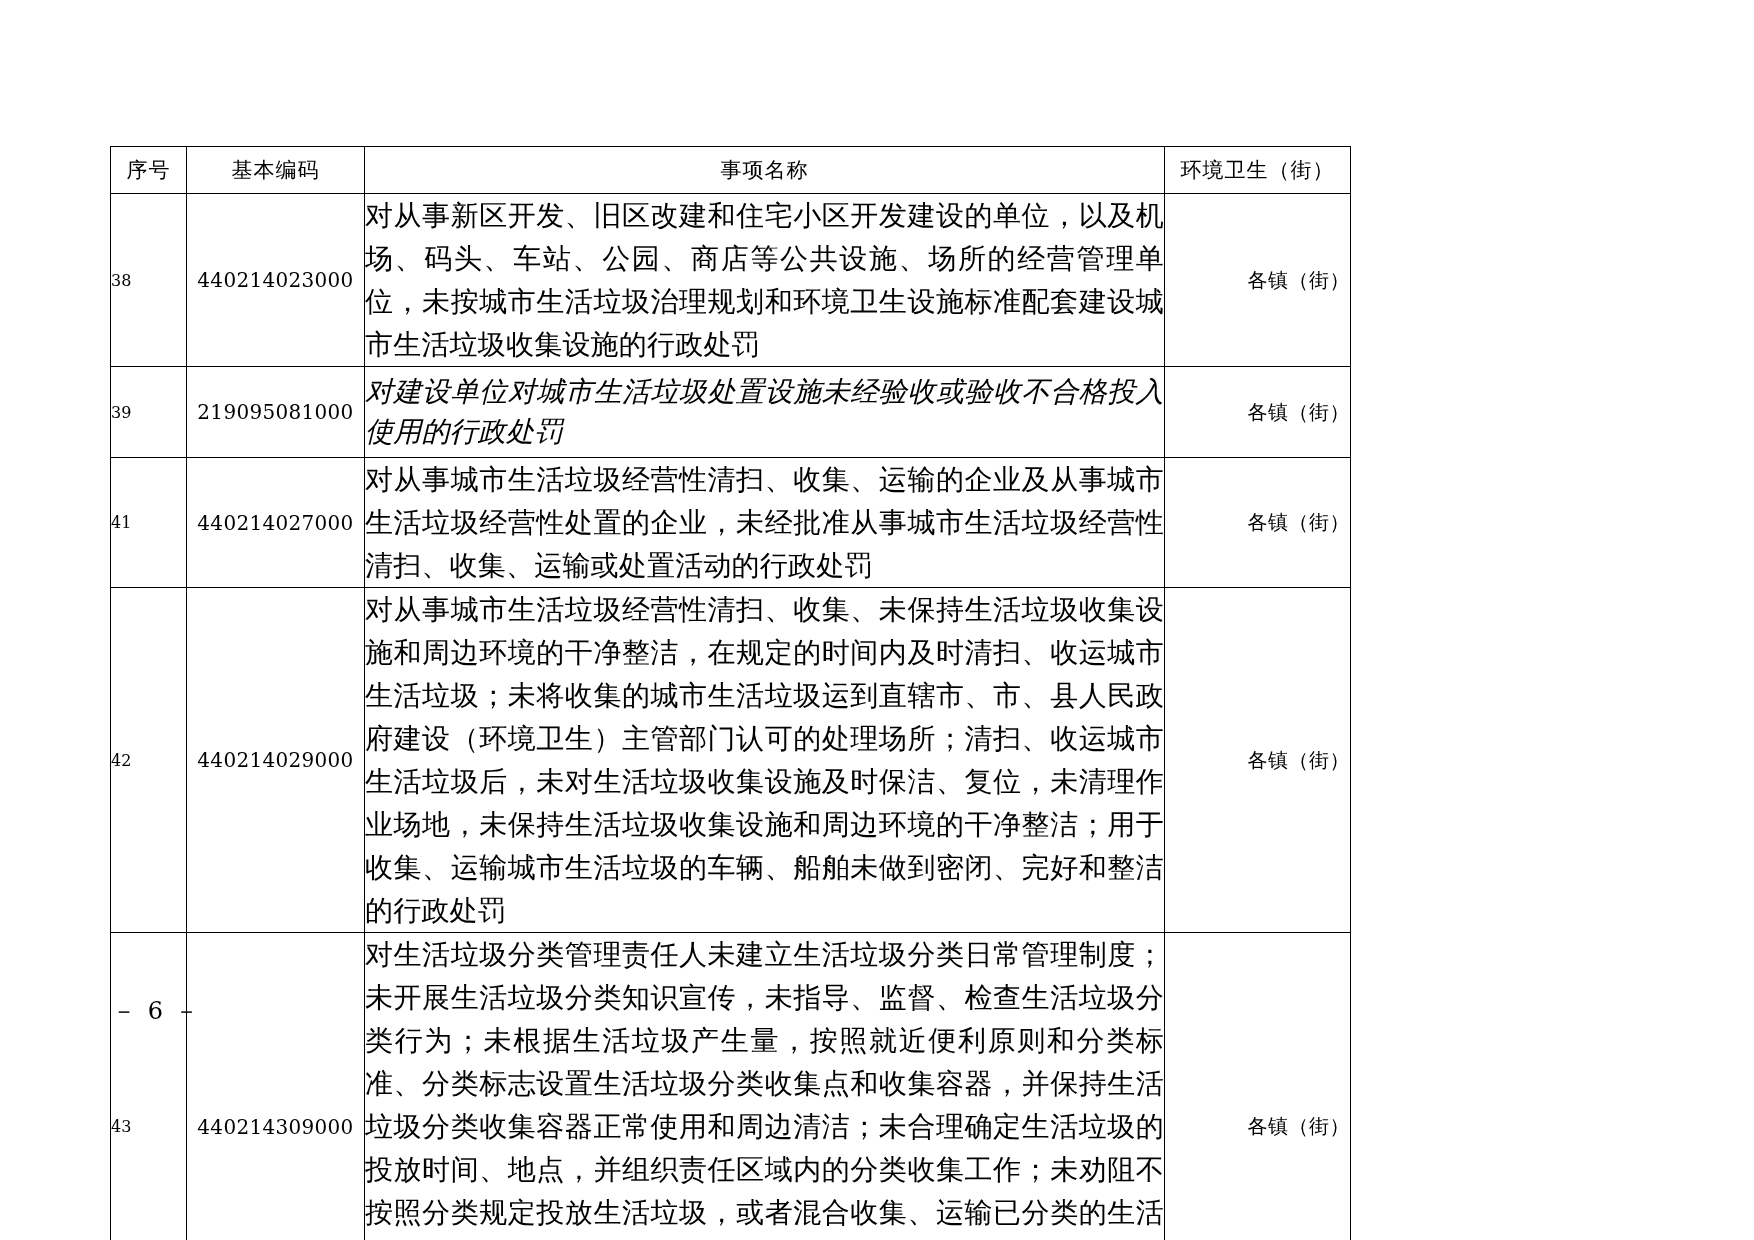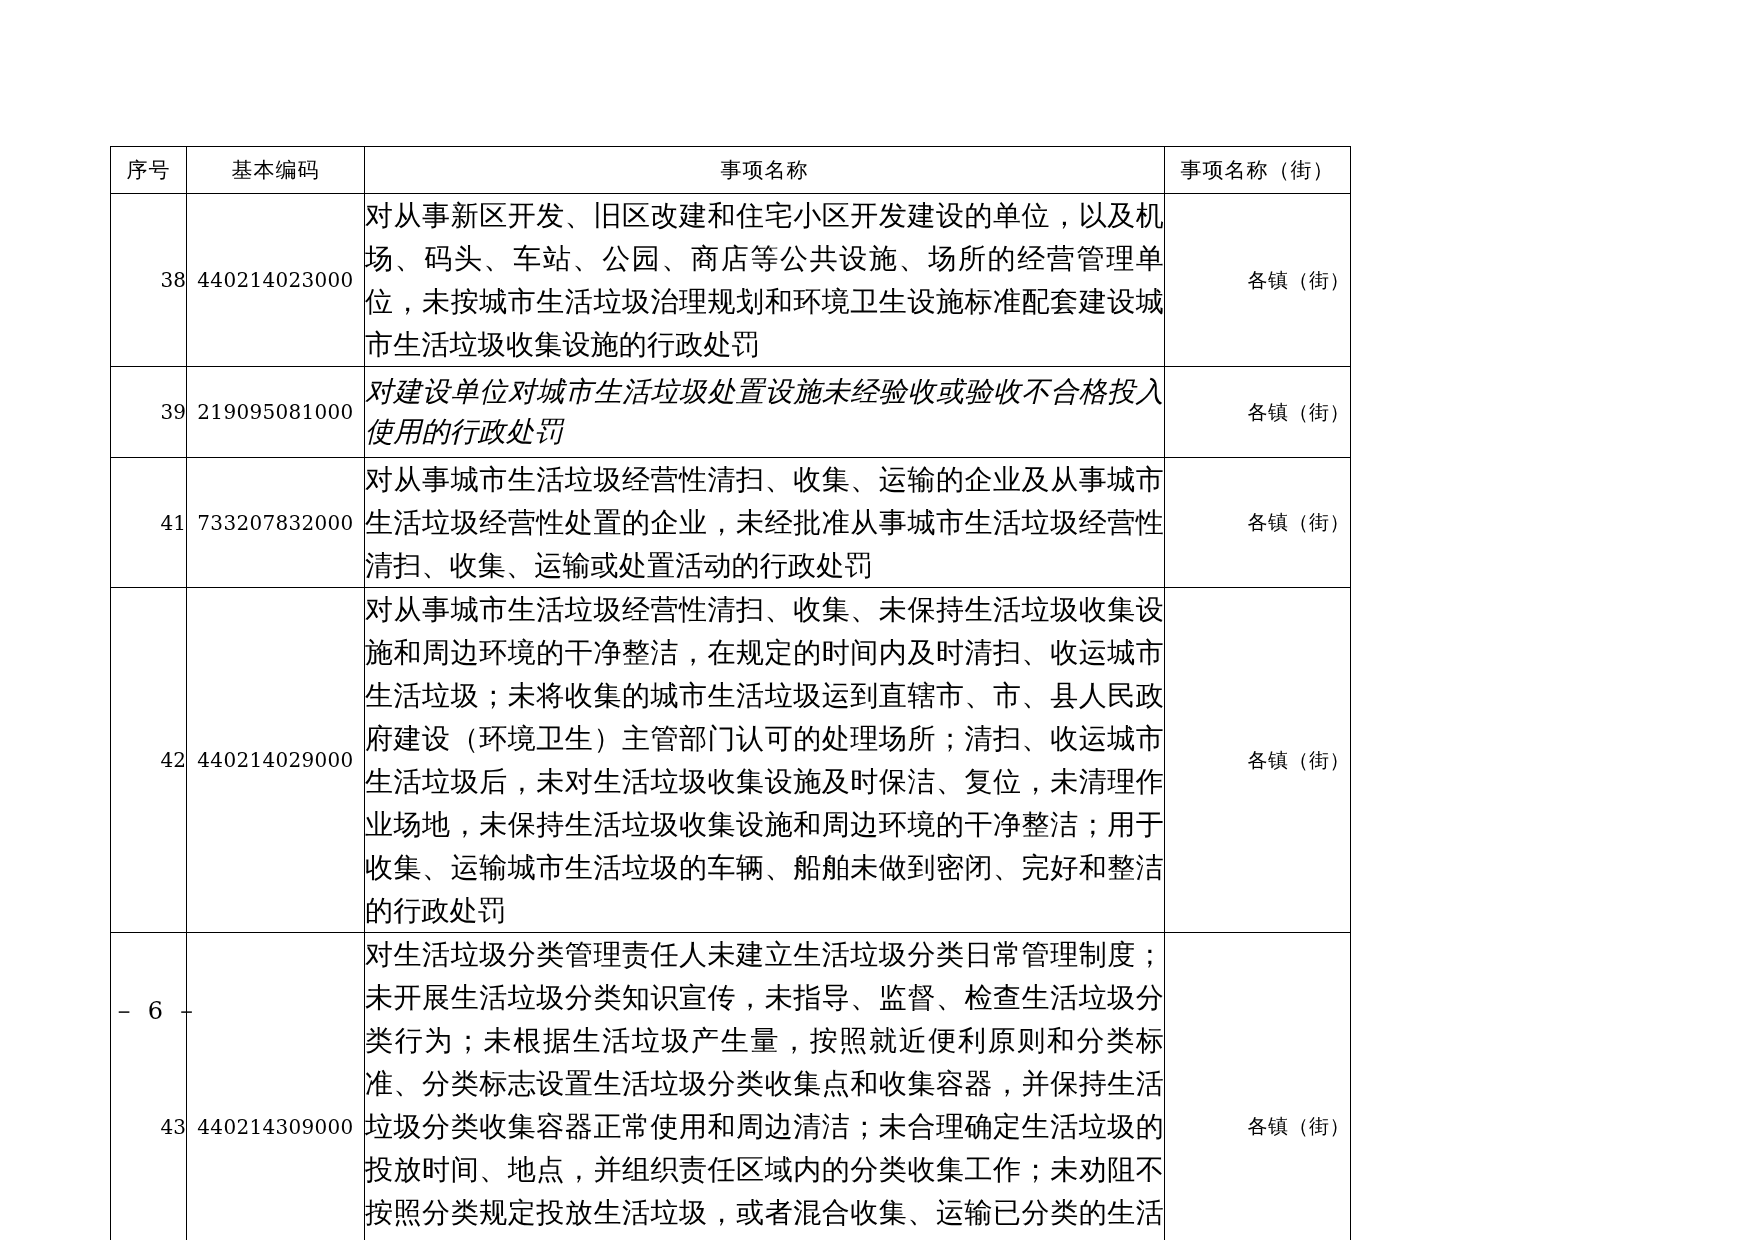--- a/index.html
+++ b/index.html
@@ -51,22 +51,22 @@
   .hdr td {
     text-align: center;
     font-family: "DejaVu Sans", "Liberation Sans", sans-serif;
     font-weight: bold;
     font-size: 21px;
     letter-spacing: 1px;
     height: 46px;
     line-height: 46px;
   }
   .cell-seq {
-    text-align: right;
-    font-size: 20px;
+    text-align: left;
+    font-size: 16px;
     font-family: "DejaVu Serif", "Liberation Serif", serif;
   }
   .cell-code {
     text-align: center;
     font-size: 20px;
     letter-spacing: 0.3px;
     font-family: "DejaVu Serif", "Liberation Serif", serif;
     margin-left: 40px;
   }
   .cell-town {
@@ -108,41 +108,41 @@
         <col class="c-seq">
         <col class="c-code">
         <col class="c-name">
         <col class="c-town">
       </colgroup>
       <tbody>
         <tr class="hdr">
           <td>序号</td>
           <td>基本编码</td>
           <td>事项名称</td>
-          <td>事项名称（街）</td>
+          <td>环境卫生（街）</td>
         </tr>
 
         <tr>
           <td class="cell-seq">38</td>
           <td class="cell-code">440214023000</td>
           <td class="cell-name">对从事新区开发、旧区改建和住宅小区开发建设的单位，以及机场、码头、车站、公园、商店等公共设施、场所的经营管理单位，未按城市生活垃圾治理规划和环境卫生设施标准配套建设城市生活垃圾收集设施的行政处罚</td>
           <td class="cell-town">各镇（街）</td>
         </tr>
 
         <tr>
           <td class="cell-seq">39</td>
           <td class="cell-code">219095081000</td>
           <td class="cell-name single">对建设单位对城市生活垃圾处置设施未经验收或验收不合格投入使用的行政处罚</td>
           <td class="cell-town">各镇（街）</td>
         </tr>
 
 
         <tr>
           <td class="cell-seq">41</td>
-          <td class="cell-code">733207832000</td>
+          <td class="cell-code">440214027000</td>
           <td class="cell-name">对从事城市生活垃圾经营性清扫、收集、运输的企业及从事城市生活垃圾经营性处置的企业，未经批准从事城市生活垃圾经营性清扫、收集、运输或处置活动的行政处罚</td>
           <td class="cell-town">各镇（街）</td>
         </tr>
 
         <tr>
           <td class="cell-seq">42</td>
           <td class="cell-code">440214029000</td>
           <td class="cell-name">对从事城市生活垃圾经营性清扫、收集、未保持生活垃圾收集设施和周边环境的干净整洁，在规定的时间内及时清扫、收运城市生活垃圾；未将收集的城市生活垃圾运到直辖市、市、县人民政府建设（环境卫生）主管部门认可的处理场所；清扫、收运城市生活垃圾后，未对生活垃圾收集设施及时保洁、复位，未清理作业场地，未保持生活垃圾收集设施和周边环境的干净整洁；用于收集、运输城市生活垃圾的车辆、船舶未做到密闭、完好和整洁的行政处罚</td>
           <td class="cell-town">各镇（街）</td>
         </tr>

